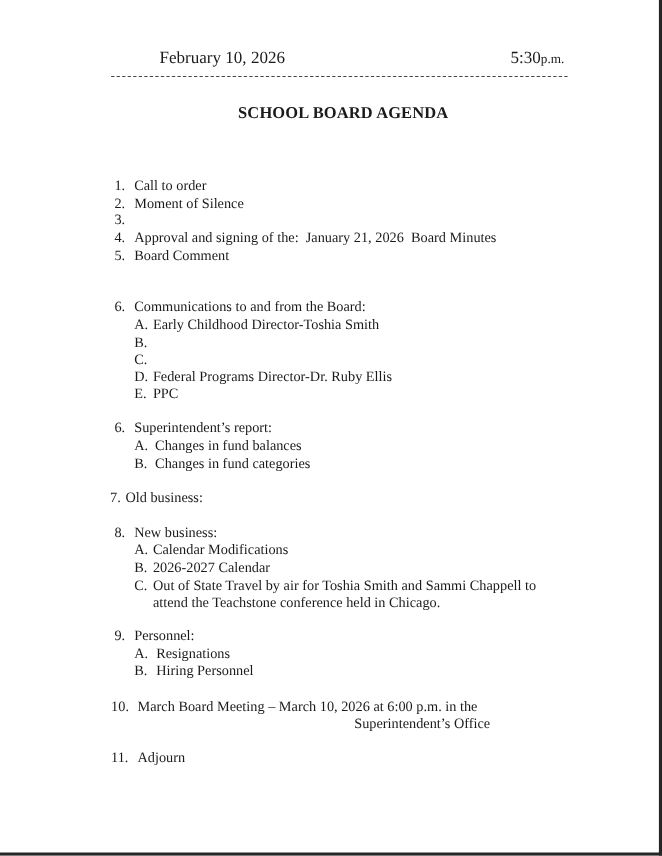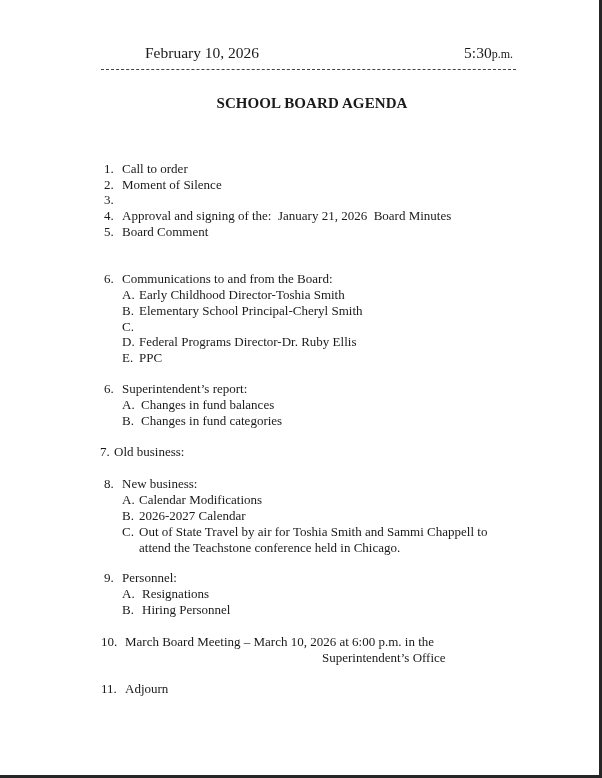--- a/index.html
+++ b/index.html
@@ -71,21 +71,20 @@
   <div class="abs line" style="left:104px; top:224px;">5.</div>
   <div class="abs line" style="left:122px; top:224px;">Board Comment</div>
 
   <div class="abs line" style="left:104px; top:271px;">6.</div>
   <div class="abs line" style="left:122px; top:271px;">Communications to and from the Board:</div>
 
   <div class="abs line" style="left:122px; top:287px;">A.</div>
   <div class="abs line" style="left:139px; top:287px;">Early Childhood Director-Toshia Smith</div>
 
   <div class="abs line" style="left:122px; top:303px;">B.</div>
-  <div class="abs line" style="left:139px; top:303px;">Elementary School Principal-Cheryl Smith</div>
 
   <div class="abs line" style="left:122px; top:319px;">C.</div>
 
   <div class="abs line" style="left:122px; top:334px;">D.</div>
   <div class="abs line" style="left:139px; top:334px;">Federal Programs Director-Dr. Ruby Ellis</div>
 
   <div class="abs line" style="left:122px; top:350px;">E.</div>
   <div class="abs line" style="left:139px; top:350px;">PPC</div>
 
   <div class="abs line" style="left:104px; top:381px;">6.</div>

